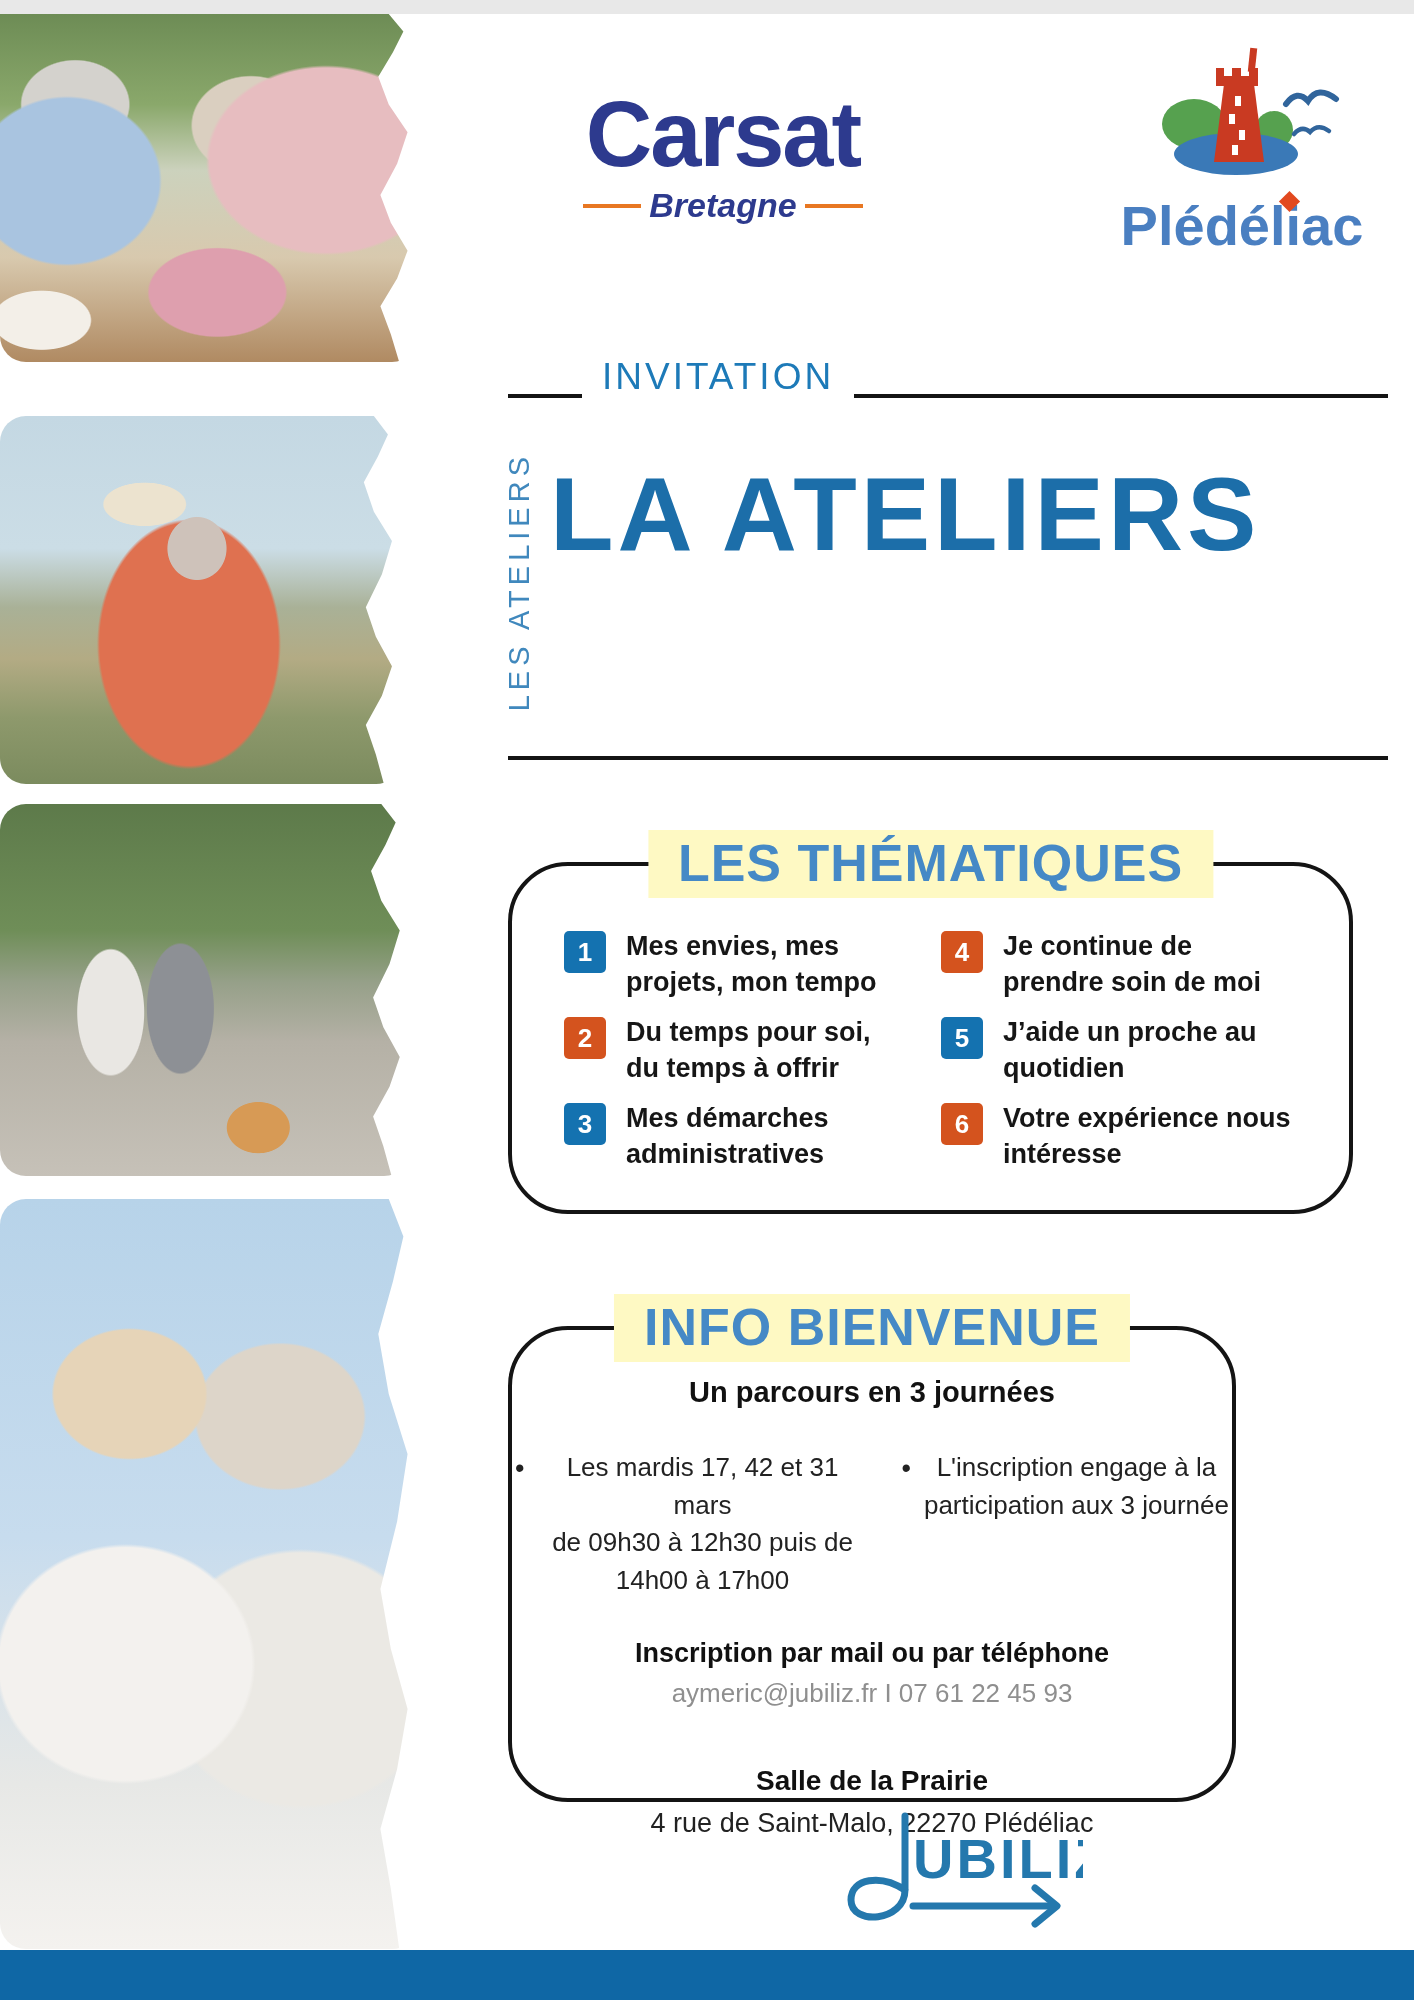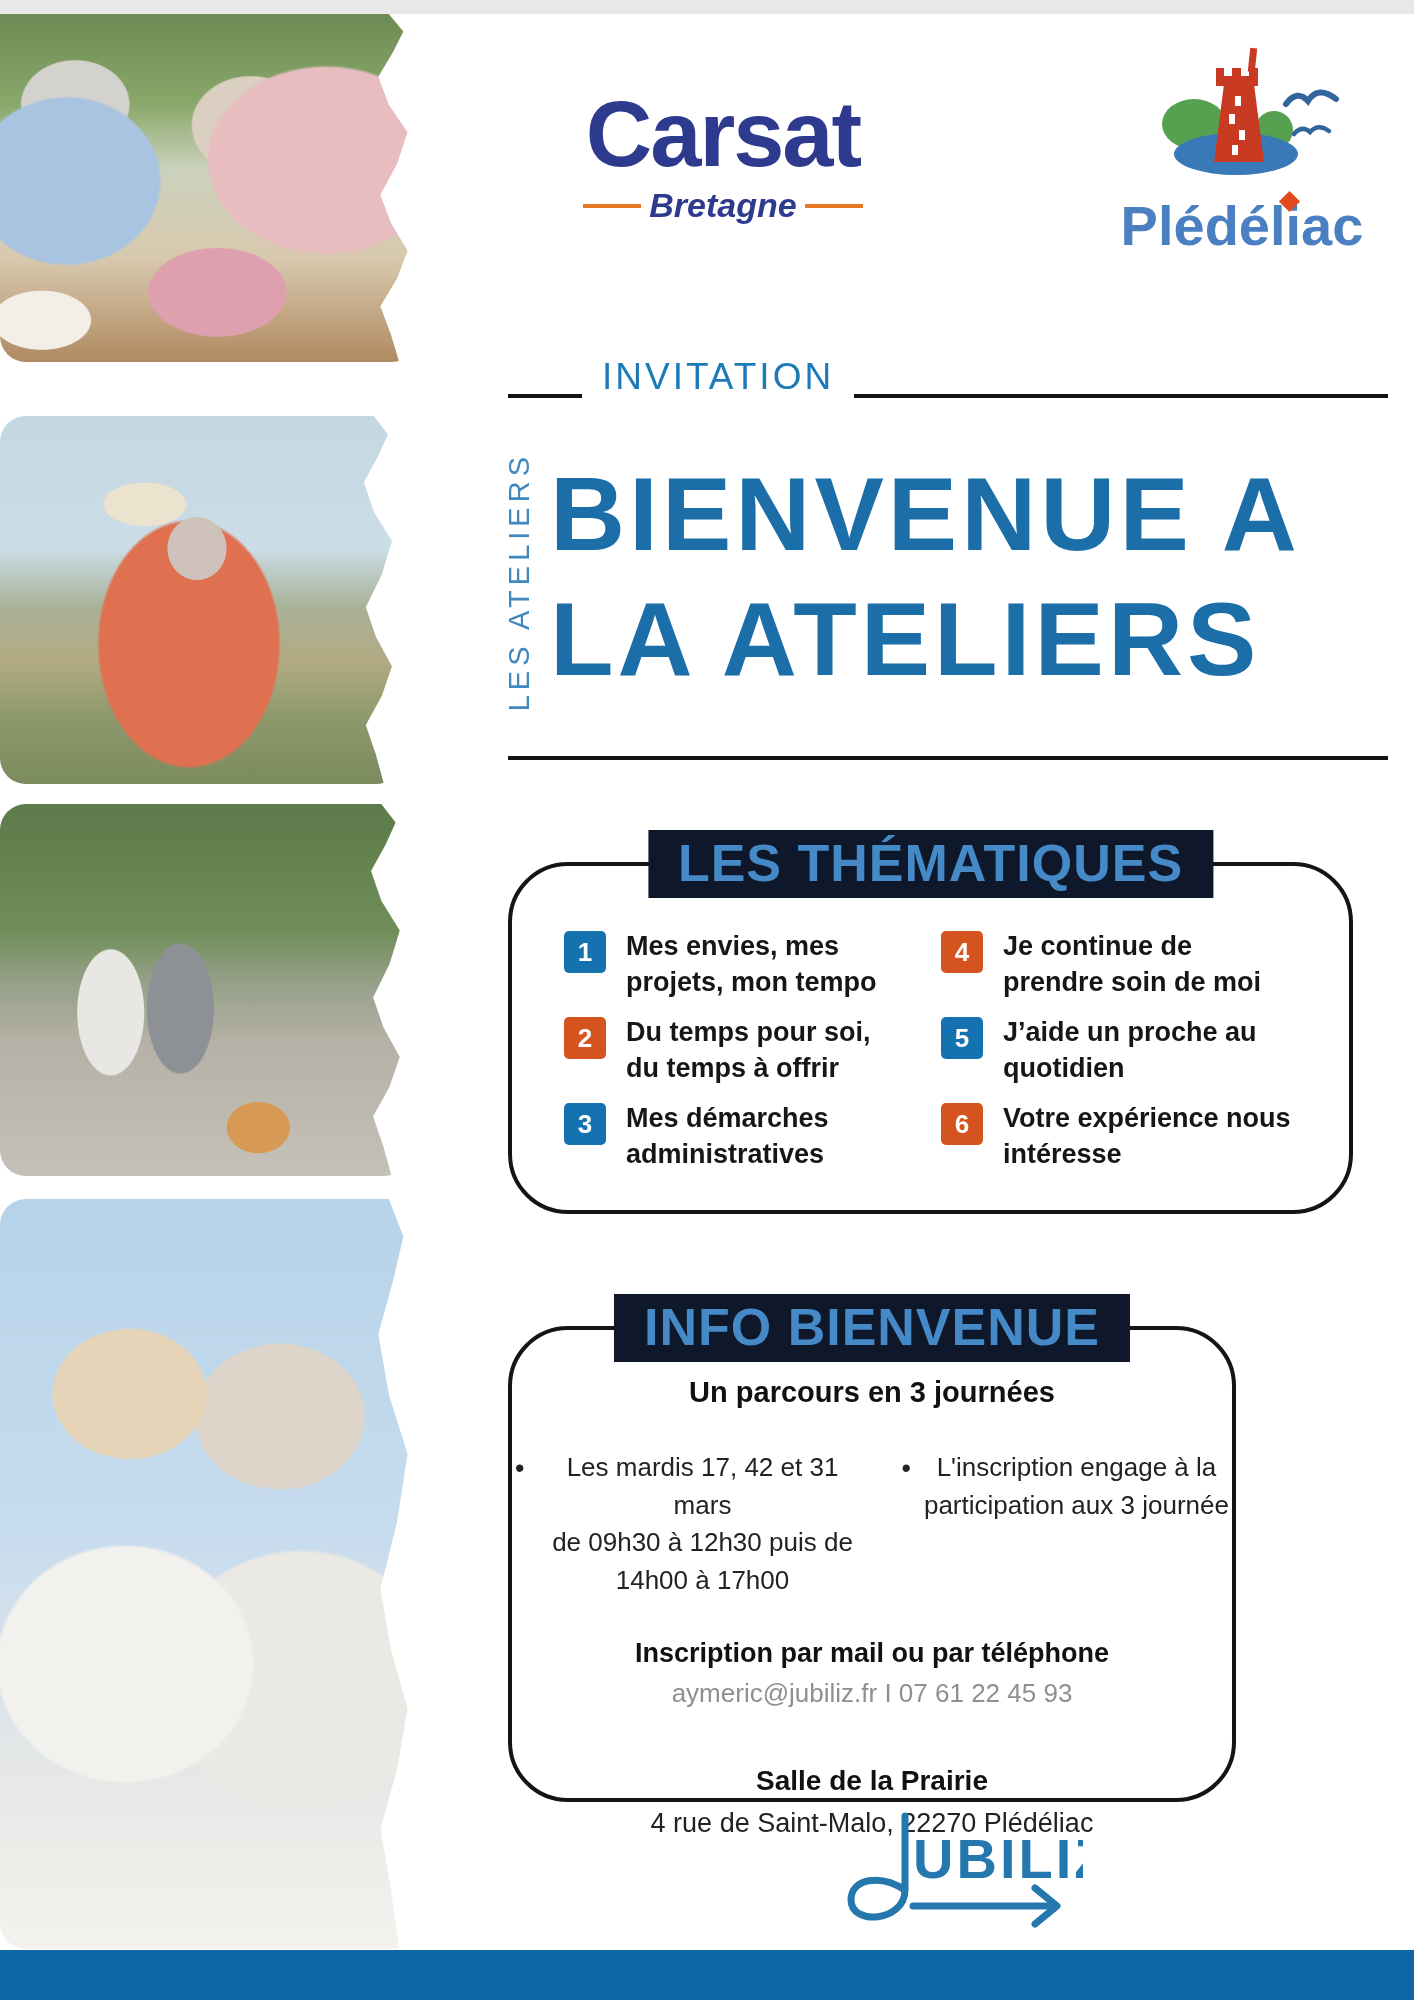--- a/index.html
+++ b/index.html
@@ -61,21 +61,21 @@
   .invitation-text{font-size:37px;color:#1d7ab8;letter-spacing:3px;}
   
   .title-block{position:absolute;left:503px;top:438px;display:flex;gap:14px;}
   .vertical-label{writing-mode:vertical-rl;transform:rotate(180deg);font-size:29px;
     color:#4088bd;letter-spacing:5px;font-weight:500;align-self:stretch;padding-top:4px;}
   .big-title{font-size:104px;font-weight:800;color:#1c6ea9;line-height:1.2;letter-spacing:4px;white-space:nowrap;}
   .divider{position:absolute;left:508px;right:26px;top:742px;height:4px;background:#141414;}
   
   .frame{position:absolute;border:4px solid #141414;border-radius:60px;box-sizing:border-box;}
   .frame-heading{position:absolute;top:-36px;left:50%;transform:translateX(-50%);
-    background:#0f172a;padding:0 30px;font-size:52px;font-weight:bold;color:#4589c6;
+    background:#fef9c3;padding:0 30px;font-size:52px;font-weight:bold;color:#4589c6;
     letter-spacing:1px;white-space:nowrap;line-height:1.3;}
   .themes-frame{left:508px;top:848px;width:845px;height:352px;}
   .themes-grid{display:grid;grid-template-rows:repeat(3,1fr);grid-auto-flow:column;
     column-gap:54px;row-gap:10px;padding:62px 48px 34px 52px;height:100%;box-sizing:border-box;}
   .theme-item{display:flex;gap:20px;align-items:flex-start;}
   .badge{width:42px;height:42px;border-radius:5px;color:#fff;font-weight:bold;font-size:26px;
     display:flex;align-items:center;justify-content:center;flex:none;margin-top:3px;}
   .theme-text{font-size:27px;font-weight:600;color:#161616;line-height:1.35;white-space:pre-line;}
   .info-frame{left:508px;top:1312px;width:728px;height:476px;}
   .info-inner{display:flex;flex-direction:column;align-items:center;padding-top:46px;height:100%;box-sizing:border-box;}
@@ -136,21 +136,20 @@
 
   <div class="invitation">
     <span class="line-short"></span>
     <span class="invitation-text">INVITATION</span>
     <span class="line-long"></span>
   </div>
 
   <div class="title-block">
     <div class="vertical-label">LES ATELIERS</div>
     <div class="big-title">
-      <div>BIENVENUE A</div>
       <div>LA ATELIERS</div>
     </div>
   </div>
 
   <div class="divider"></div>
 
   <div class="frame themes-frame">
     <div class="frame-heading">LES THÉMATIQUES</div>
     <div class="themes-grid">
       <div class="theme-item">

